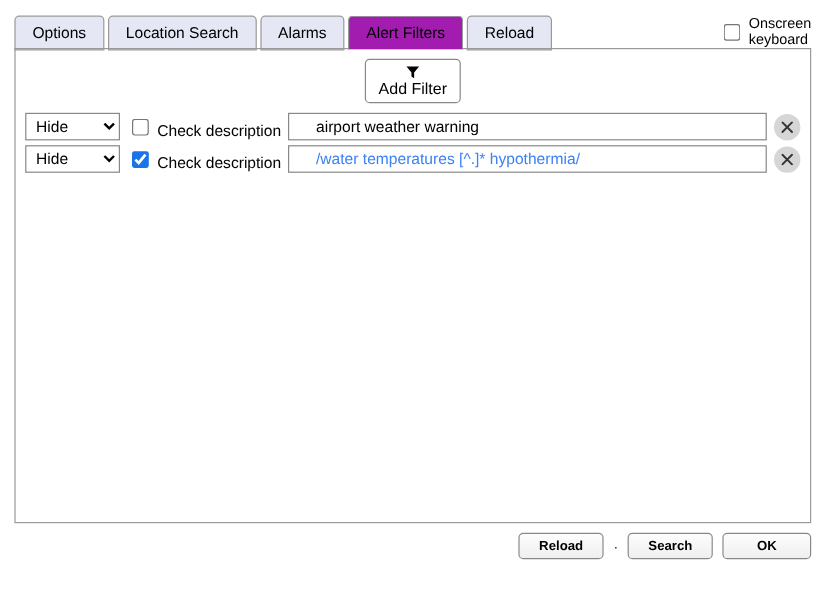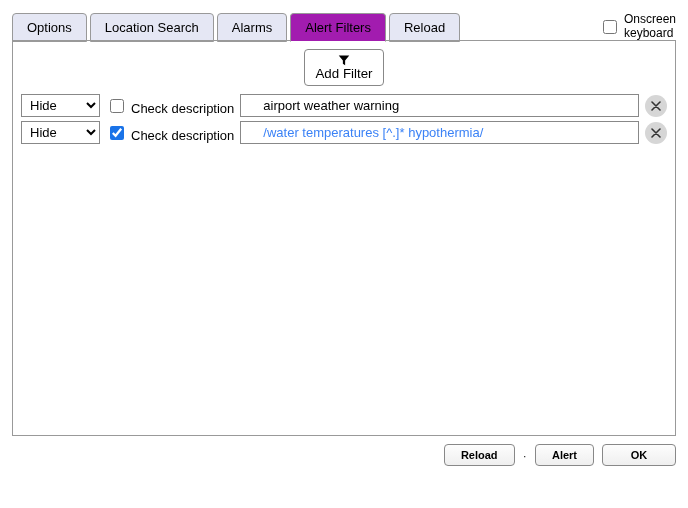--- a/index.html
+++ b/index.html
@@ -204,15 +204,15 @@
             <path d="M1 1l8 8M9 1l-8 8" stroke="#333" stroke-width="1.6" stroke-linecap="round"></path>
           </svg>
       </span>
     </button>
   </div>
 </div>
 
 <div class="footer">
   <button class="footer-btn">Reload</button>
   <span class="dot-sep">·</span>
-  <button class="footer-btn">Alert</button>
+  <button class="footer-btn">Search</button>
   <button class="footer-btn ok">OK</button>
 </div>
 
 </body></html>

